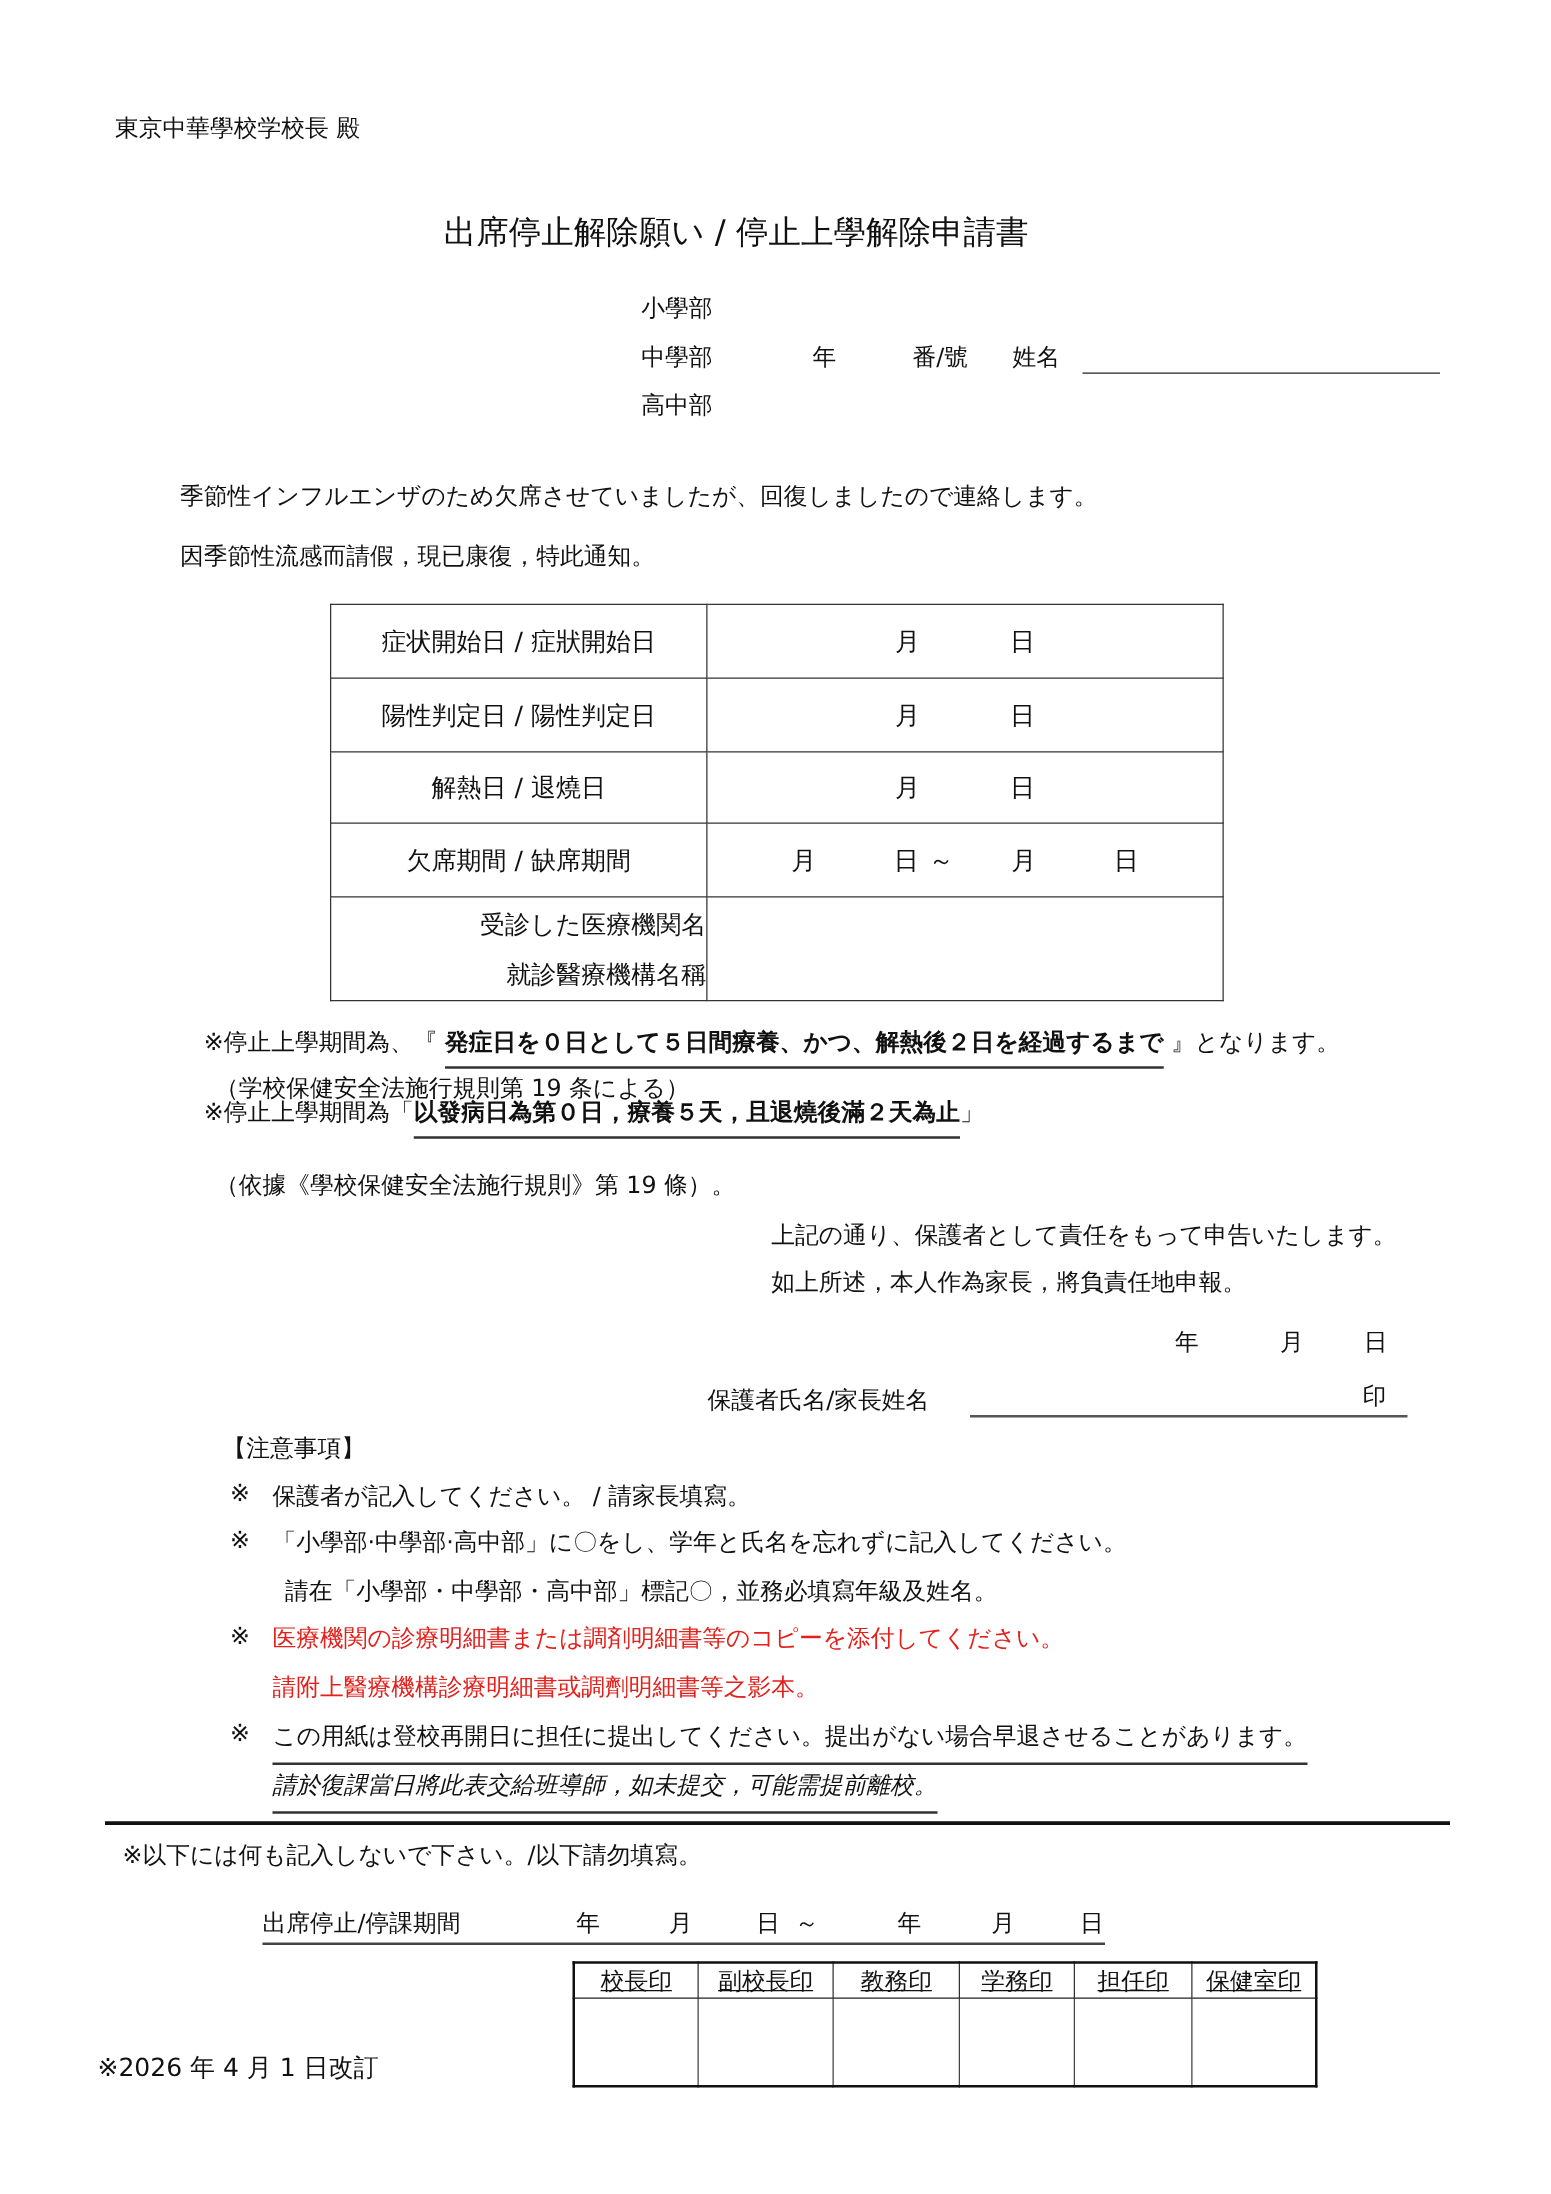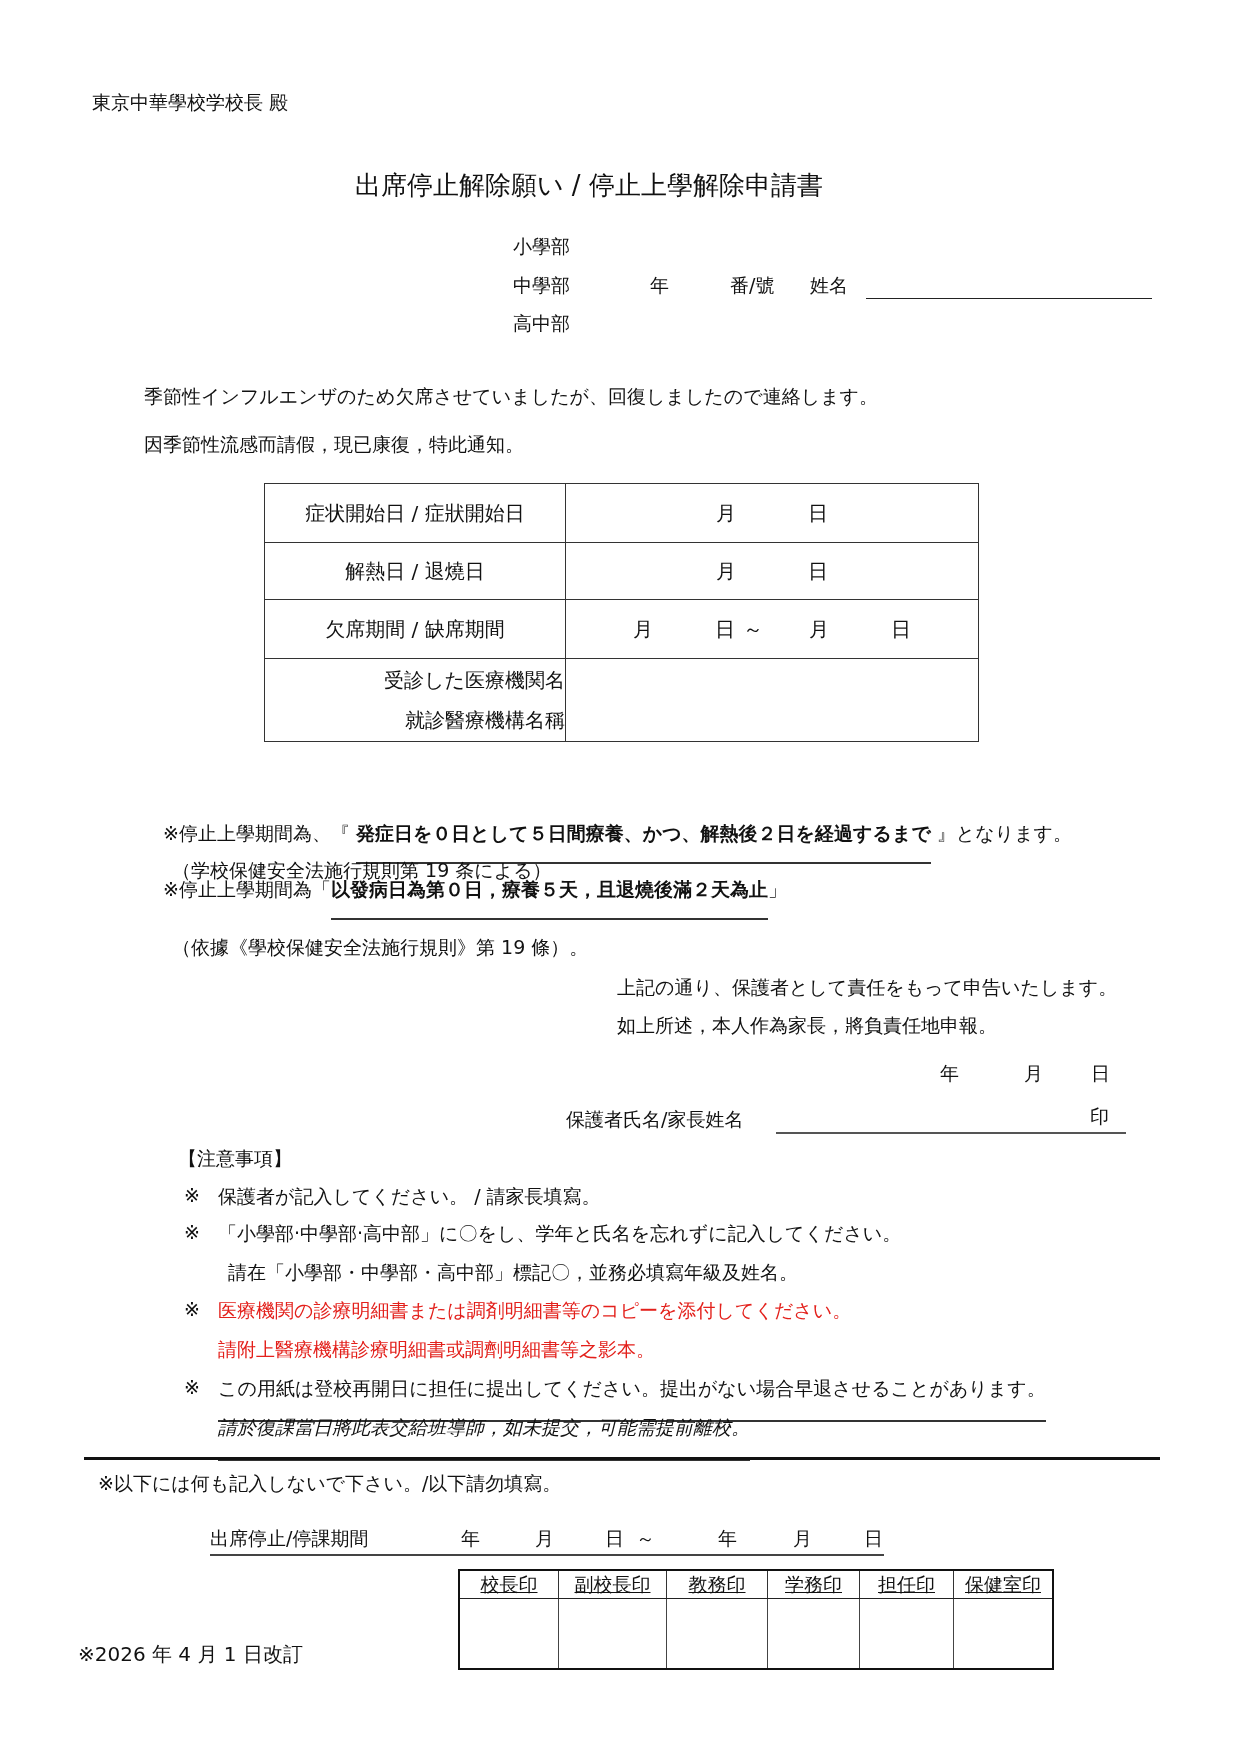--- a/index.html
+++ b/index.html
@@ -6,21 +6,21 @@
   body {
     width: 1241px; height: 1755px; position: relative; overflow: hidden;
     font-family: "DejaVu Sans", "Liberation Sans", sans-serif;
     color: #111111;
   }
   .abs { position: absolute; white-space: nowrap; }
   .t19 { font-size: 19px; }
   .title { font-size: 26px; }
   .bold { font-weight: bold; }
   .red { color: #e3201b; }
-  .uline { border-bottom: 2px solid #333333; padding-bottom: 18px; }
+  .uline { border-bottom: 2px solid #333333; padding-bottom: 8px; }
 
   
   .name-line { position: absolute; border-bottom: 1.5px solid #222; }
 
   
   table.info {
     position: absolute; left: 264px; top: 483px; width: 715px;
     border-collapse: collapse; border: 1.5px solid #555;
   }
   table.info td {
@@ -64,20 +64,26 @@
 <div class="abs t19" style="left:810px; top:273px;">姓名</div>
 <div class="name-line" style="left:866px; top:298px; width:286px;"><span></span></div>
 
 <div class="abs t19" style="left:144px; top:384px;">季節性インフルエンザのため欠席させていましたが、回復しましたので連絡します。</div>
 <div class="abs t19" style="left:144px; top:432px;">因季節性流感而請假，現已康復，特此通知。</div>
 
 <table class="info">
   <tbody>
       <tr class="r1">
     <td class="lbl">症状開始日 / 症狀開始日</td>
+    <td>
+      <span class="date-cell"><span>月</span><span style="width:72px;"></span><span>日</span></span>
+    </td>
+  </tr>
+  <tr class="r2">
+    <td class="lbl">陽性判定日 / 陽性判定日</td>
     <td>
       <span class="date-cell"><span>月</span><span style="width:72px;"></span><span>日</span></span>
     </td>
   </tr>
   <tr class="r3">
     <td class="lbl">解熱日 / 退燒日</td>
     <td>
       <span class="date-cell"><span>月</span><span style="width:72px;"></span><span>日</span></span>
     </td>
   </tr>

